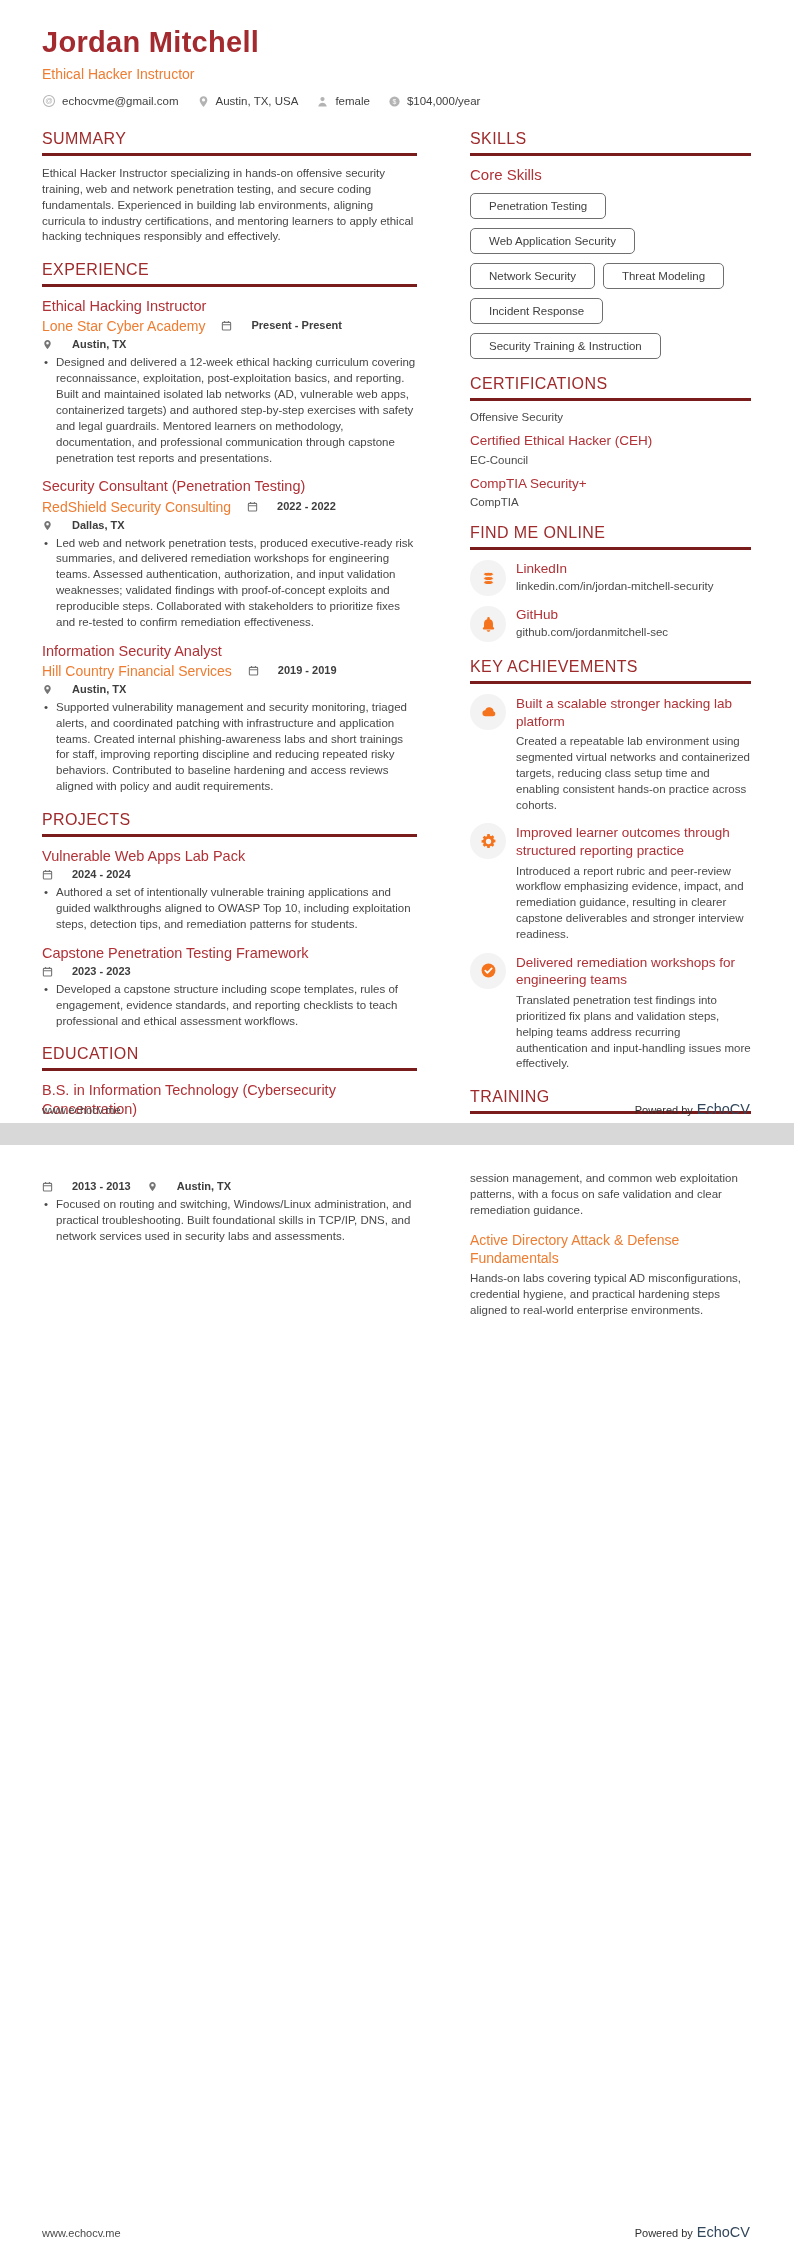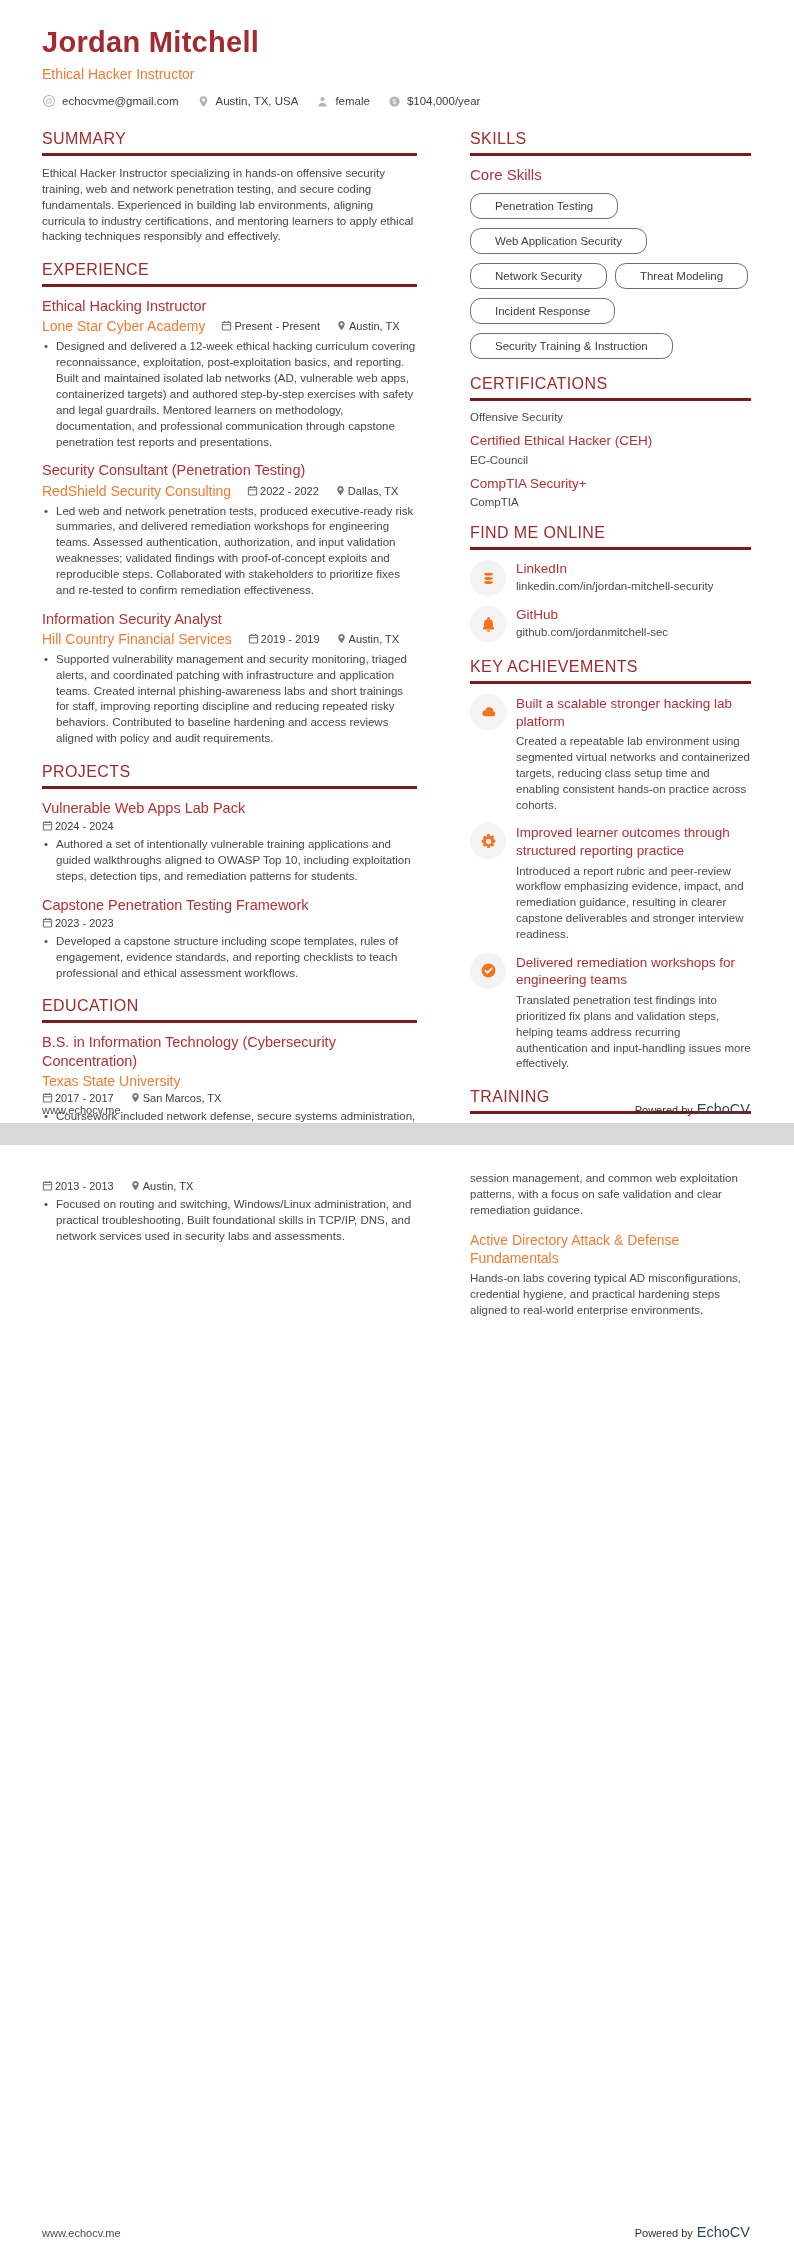--- a/index.html
+++ b/index.html
@@ -24,28 +24,28 @@
   .sec { margin-bottom:16px; }
   .sec-h { font-size:16px; color:#9e2a2b; letter-spacing:.4px; padding-bottom:5px;
            border-bottom:3px solid #7a1c1c; margin-bottom:10px; font-weight:normal; }
 
   .p { font-size:11.5px; line-height:1.38; color:#474747; }
 
   .item { margin-bottom:11px; }
   .item-title { font-size:14.5px; color:#b03136; line-height:1.25; }
   .item-sub { display:flex; align-items:baseline; flex-wrap:wrap; gap:4px 16px; margin-top:3px; }
   .company { font-size:14px; color:#ee7c31; }
-  .meta { display:inline-flex; align-items:flex-start; gap:2px; font-size:11px; color:#3d3d3d; }
+  .meta { display:inline-flex; align-items:flex-end; gap:19px; font-size:11px; color:#3d3d3d;font-weight:bold; }
   .meta svg { display:block; flex:none; }
   .bullet { position:relative; padding-left:14px; margin-top:5px; font-size:11.5px; line-height:1.38; color:#474747; }
   .bullet::before { content:"•"; position:absolute; left:2px; top:0; color:#474747; }
 
   .subhead { font-size:15px; color:#b03136; margin:2px 0 10px; }
   .chips { display:flex; flex-wrap:wrap; gap:9px 8px; }
-  .chip { border:1px solid #6f6f6f; border-radius:11px; padding:6px 24px; font-size:11.5px; color:#3f3f3f; background:#fff; white-space:nowrap; }
+  .chip { border:1px solid #6f6f6f; border-radius:5px; padding:6px 18px; font-size:11.5px; color:#3f3f3f; background:#fff; white-space:nowrap; }
 
   .cert { margin-bottom:9px; }
   .cert-name { font-size:13.5px; color:#b03136; line-height:1.3; }
   .cert-issuer { font-size:11.5px; color:#4a4a4a; margin-top:4px; }
 
   .icon-row { display:flex; gap:10px; margin-bottom:10px; }
   .icon-circle { width:36px; height:36px; border-radius:50%; background:#f3f3f3; flex:none;
                  display:flex; align-items:center; justify-content:center; }
   .icon-row-body { padding-top:1px; }
   .link-label { font-size:13.5px; color:#b03136; }

